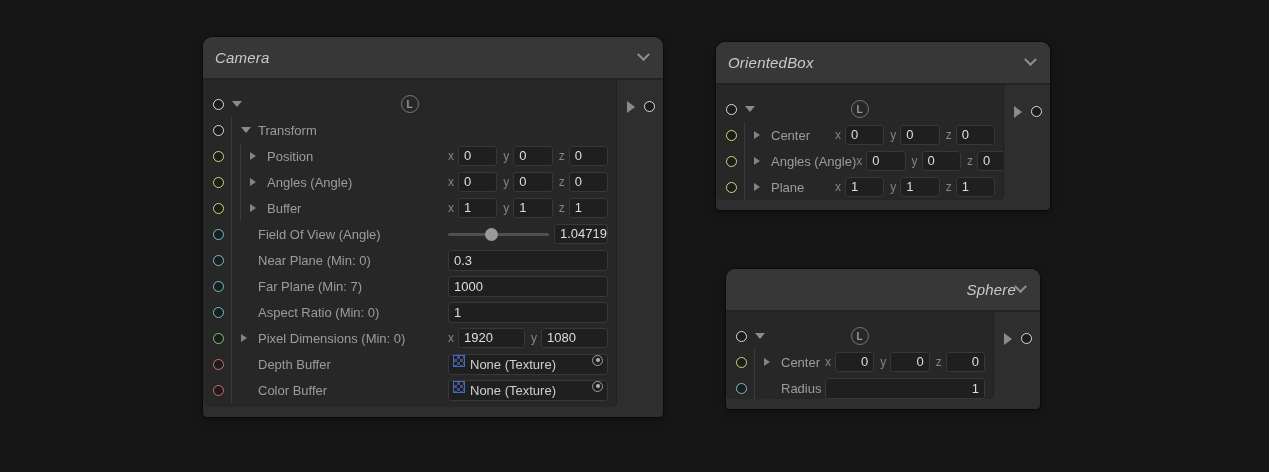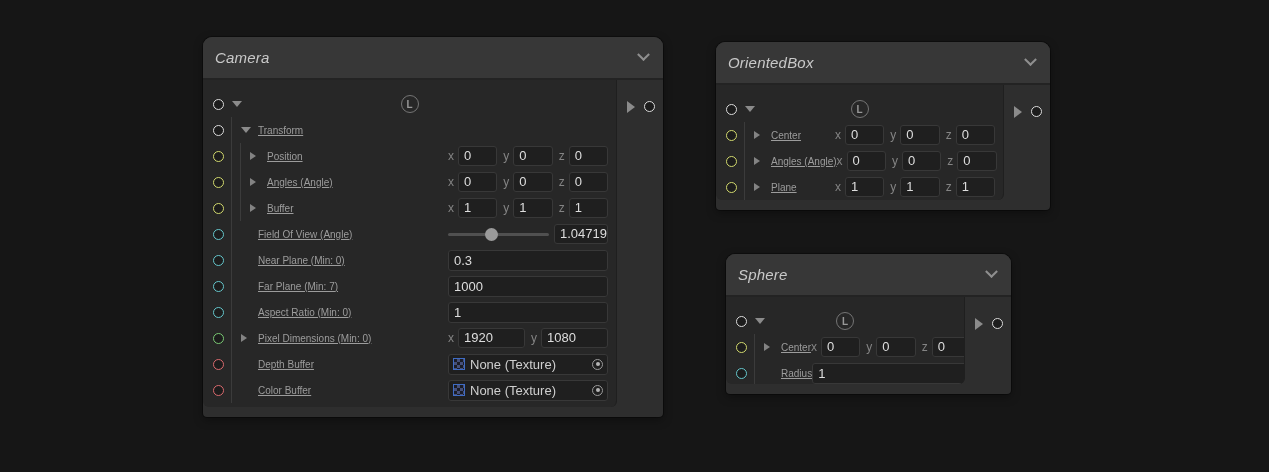--- a/index.html
+++ b/index.html
@@ -8,21 +8,21 @@
     position:relative; width:1269px; height:472px; overflow:hidden;
     background:#161616;
     font-family:"Liberation Sans","DejaVu Sans",sans-serif;
   }
   .node {
     position:absolute; background:#2e2e2e; border-radius:9px 9px 4px 4px;
     box-shadow:0 0 0 1px rgba(0,0,0,.35), 0 3px 10px rgba(0,0,0,.35);
   }
   #node-camera      { left:203px; top:37px;  width:460px; height:380px; }
   #node-orientedbox { left:716px; top:42px;  width:334px; height:168px; }
-  #node-sphere      { left:726px; top:254px; width:285px; height:140px; }
+  #node-sphere      { left:726px; top:269px; width:314px; height:140px;text-align:right; }
 
   .header {
     height:43px; background:#373737; border-radius:9px 9px 0 0;
     display:flex; align-items:center; padding:0 15px 0 12px;
     border-bottom:2px solid #232323;
   }
   .title { flex:1; font-size:15px; color:#c9c9c9; letter-spacing:.2px;font-style:italic; }
   .chev {
     width:9px; height:9px; border-right:2px solid #8f8f8f; border-bottom:2px solid #8f8f8f;
     transform:rotate(45deg) translate(-2px,-2px); flex:none;
@@ -42,21 +42,21 @@
 
   .row { display:flex; align-items:center; height:26px; position:relative; }
   .socket {
     width:11px; height:11px; border-radius:50%; border:1.5px solid #ccc;
     background:#1c1c1c; margin-left:10px; flex:none;
   }
   .outcol .socket { margin-left:0; margin-top:1px; }
   .guide { width:1px; align-self:stretch; background:#3b3b3b; margin-left:7px; flex:none; }
   .guide.g2 { margin-left:8px; }
   .trislot { width:26px; display:flex; align-items:center; padding-left:9px; flex:none; }
-  .label { font-size:10px; color:#9c9c9c; white-space:nowrap; flex:none;text-decoration:underline; }
+  .label { font-size:13px; color:#9c9c9c; white-space:nowrap; flex:none; }
 
   .tri { width:0; height:0; flex:none; }
   .tri.down  { border-left:5px solid transparent; border-right:5px solid transparent; border-top:6px solid #8b8b8b; }
   .tri.right { border-top:4.5px solid transparent; border-bottom:4.5px solid transparent; border-left:6px solid #838383; }
   .tri.big.right { border-top:6px solid transparent; border-bottom:6px solid transparent; border-left:8px solid #8b8b8b; margin-top:1px; }
   .lrow .tri.down { margin-left:8px; }
 
   .lbadge {
     position:absolute; left:50%; top:50%; transform:translate(-50%,-50%);
     width:18px; height:18px; border:1px solid #757575; border-radius:50%;
@@ -73,21 +73,21 @@
     border-radius:3px; color:#dedede; font-size:13px; line-height:18px;
     padding:0 5px; white-space:nowrap; overflow:hidden;
   }
   .fields.wide .field { height:21px; line-height:19px; }
   .vfield { flex:none; width:54px; }
 
   .slidertrack { flex:1; height:14px; position:relative; margin-right:5px; min-width:0; }
   .track { position:absolute; left:0; right:0; top:6px; height:3px; background:#505050; border-radius:2px; }
   .handle { position:absolute; top:1px; left:37%; width:13px; height:13px; border-radius:50%; background:#9a9a9a; }
 
-  .tex { display:flex; align-items:center; padding:0 4px 0 4px; }
+  .tex { display:flex; padding:0 4px 0 4px; }
   .checker {
     width:12px; height:12px; flex:none; margin-right:5px;
     border:1px solid #3f6cc4;
     background-image:conic-gradient(#3c4precision 25%, #222 0 50%, #46507a 0 75%, #222 0);
     background-image:conic-gradient(#46507a 25%, #1b1d26 0 50%, #46507a 0 75%, #1b1d26 0);
     background-size:6px 6px;
   }
   .texlabel { flex:1; min-width:0; overflow:hidden; white-space:nowrap; color:#cfcfcf; }
   .targeticon { width:11px; height:11px; border:1px solid #9a9a9a; border-radius:50%; position:relative; flex:none; margin-left:4px; }
   .targeticon::after { content:""; position:absolute; inset:2.5px; border-radius:50%; background:#b5b5b5; }

